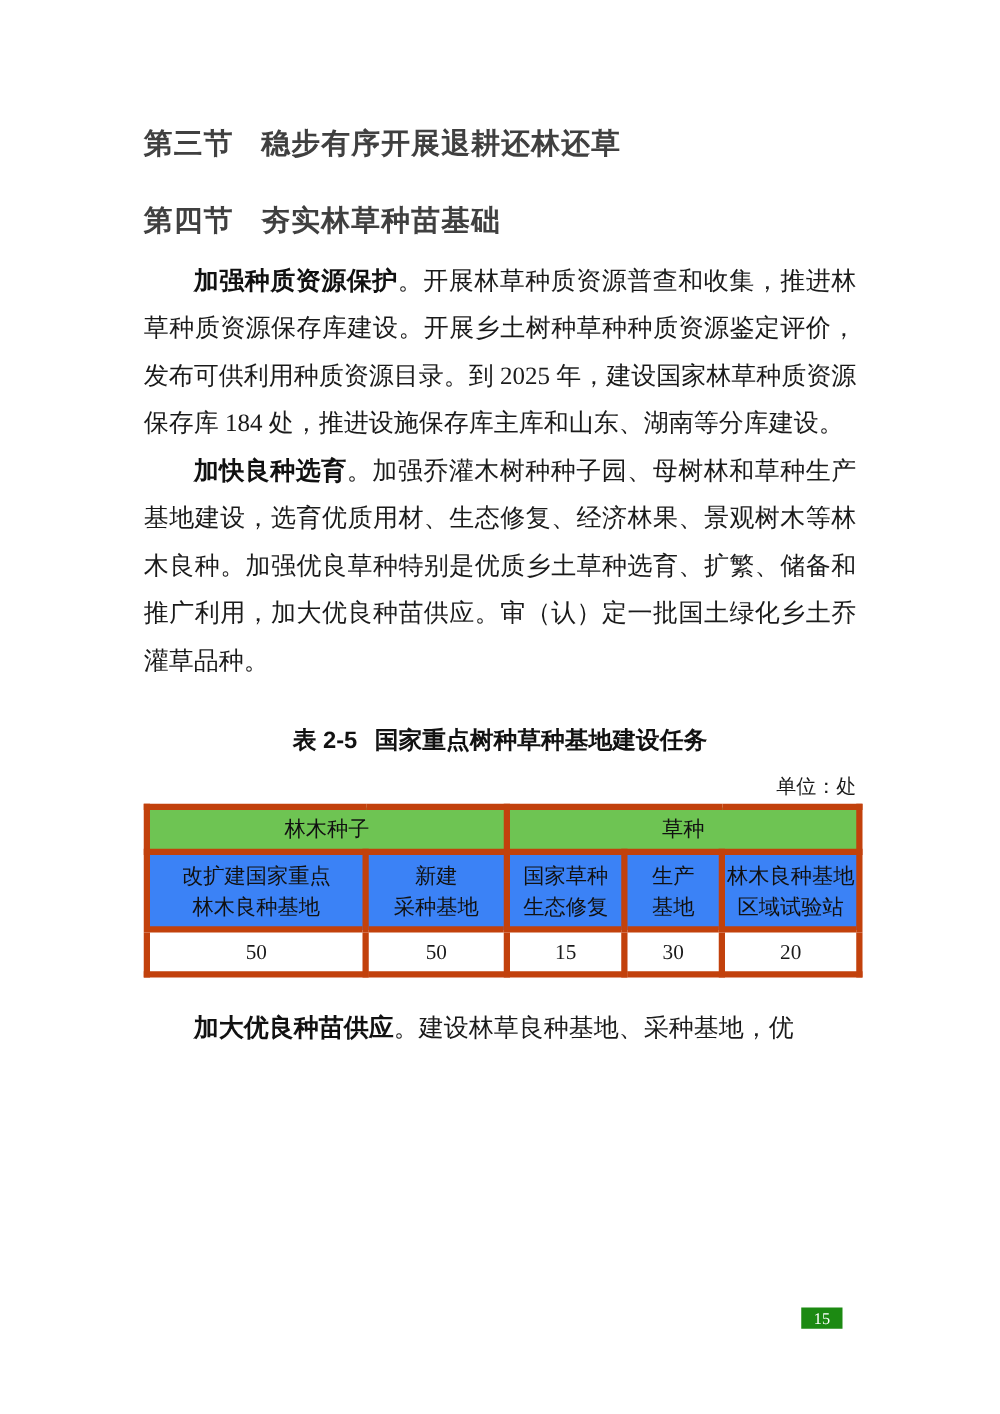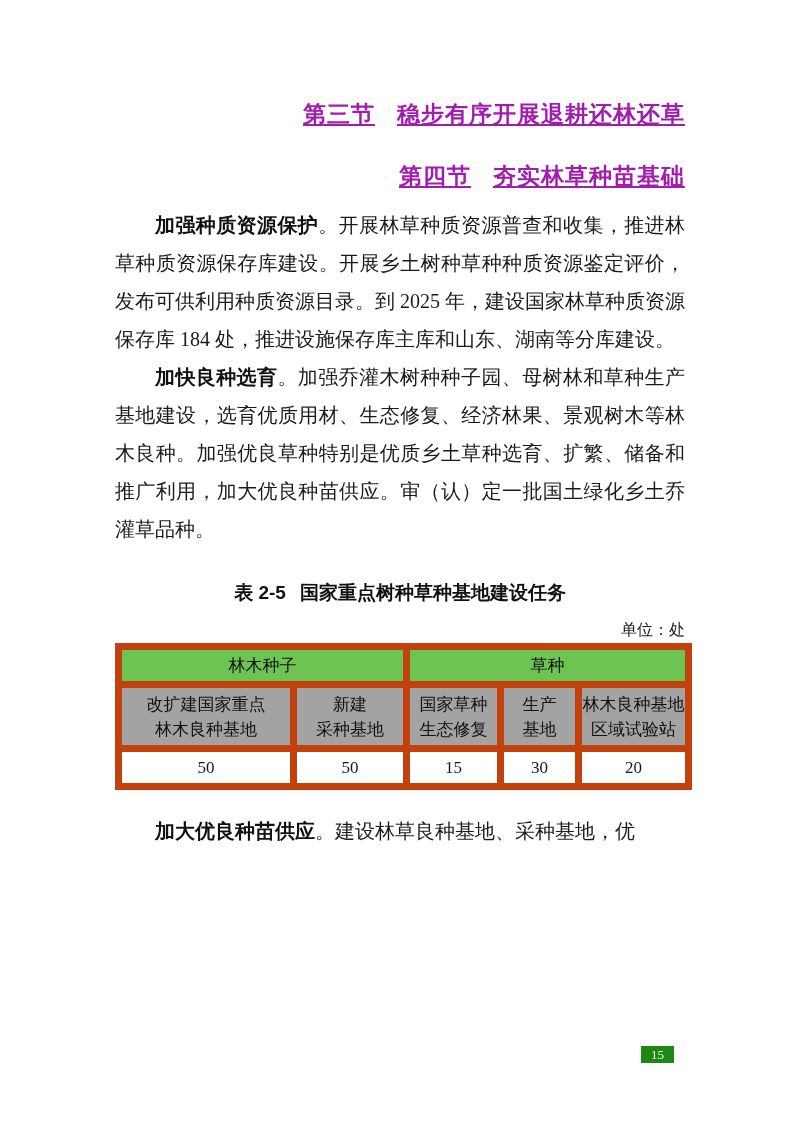--- a/index.html
+++ b/index.html
@@ -17,24 +17,23 @@
     left: 115px;
     top: 0;
     width: 570px;
   }
   .section-title {
     margin: 0;
     font-family: "Liberation Sans", "DejaVu Sans", sans-serif;
     font-weight: bold;
     font-size: 23px;
     line-height: 32px;
-    text-align: right;
-    color: #a21caf;
+    text-align: left;
+    color: #404040;
     letter-spacing: 1px;
-    text-decoration: underline;
   }
   .title-3 { padding-top: 98px; }
   .title-4 { margin-top: 30px; }
   .section-title .num { margin-right: 22px; }
   .body-para {
     margin: 0;
     font-size: 20px;
     line-height: 38px;
     text-align: justify;
     text-indent: 2em;
@@ -63,35 +62,35 @@
   }
   table.task-table {
     margin-top: 3px;
     width: 570px;
     border-collapse: collapse;
     table-layout: fixed;
     border-top: 2px solid #161616;
     border-bottom: 3px solid #161616;
   }
   table.task-table th, table.task-table td {
-    border: 7px solid #c2410c;
+    border: 5px solid #c2410c;
     padding: 0;
     text-align: center;
     vertical-align: middle;
     font-weight: normal;
   }
   tr.group-row th {
     height: 31px;
     background: #6ec453;
     font-size: 17px;
     color: #111111;
   }
   tr.head-row th {
     height: 57px;
-    background: #a3a3a3;
+    background: #3b82f6;
     font-size: 17px;
     line-height: 25px;
     color: #111111;
     border-bottom: 2px solid #161616;
   }
   tr.data-row td {
     height: 31px;
     background: #ffffff;
     font-size: 17px;
     color: #1a1a1a;

